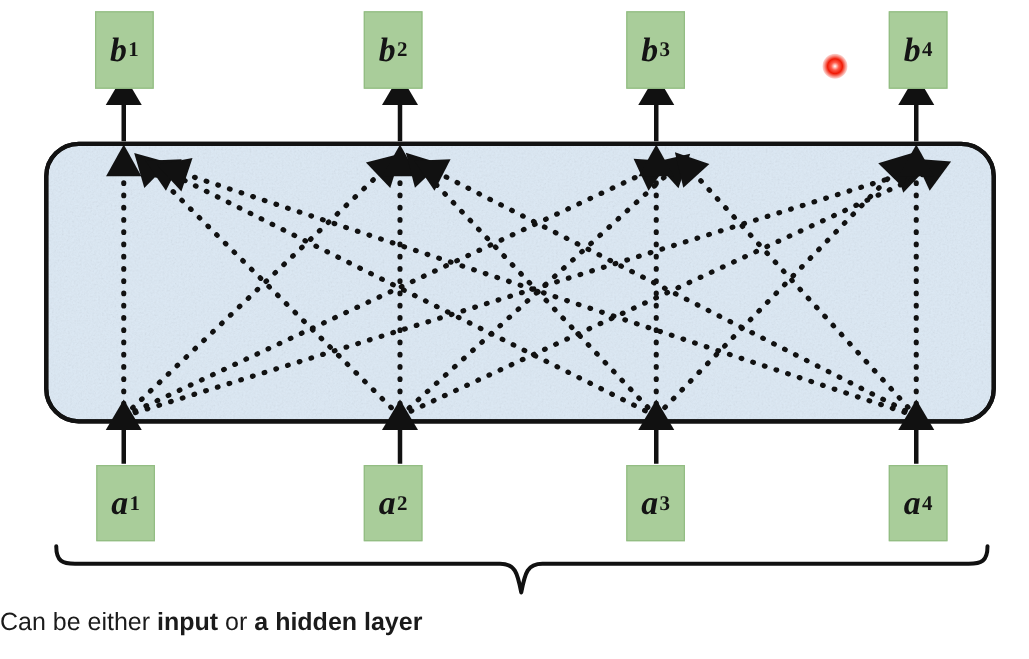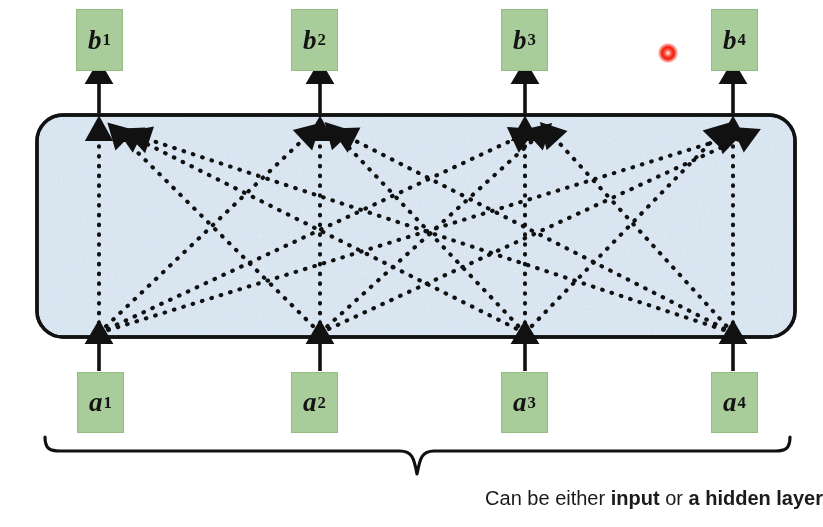--- a/index.html
+++ b/index.html
@@ -45,21 +45,21 @@
     font-style: normal;
     vertical-align: super;
     line-height: 0;
     margin-left: 1px;
   }
   .caption {
     position: absolute;
     left: 0;
     top: 487px;
     width: 823px;
-    text-align: right;
+    text-align: left;
     font-family: "Liberation Sans", sans-serif;
     font-size: 20px;
     color: #1b1b1b;
     z-index: 5;
     white-space: nowrap;
   }
   .caption b { font-weight: bold; }
   .laser-dot {
     position: absolute;
     left: 658px;

